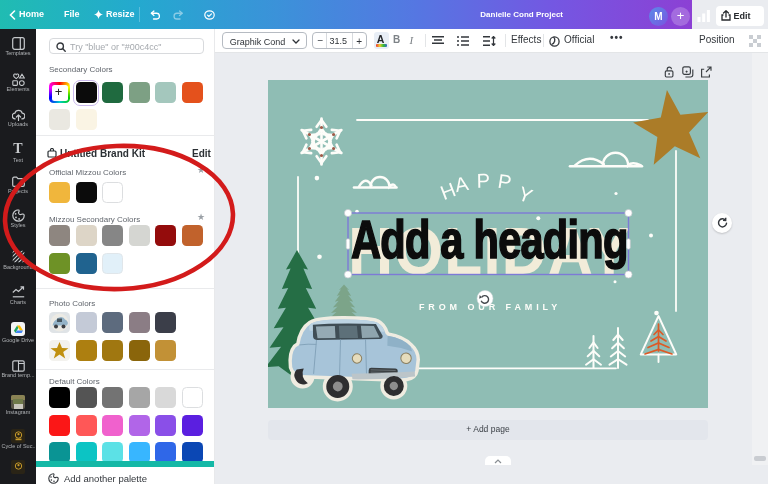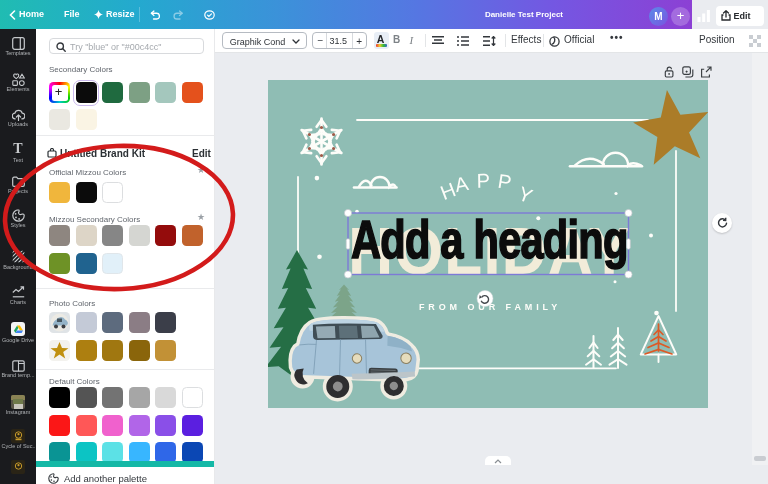--- a/index.html
+++ b/index.html
@@ -57,21 +57,21 @@
         <path d="M1.8 3.5 H7.5 a3.3 3.3 0 0 1 0 6.6 H4" stroke="#fff" stroke-width="1.5" fill="none" stroke-linecap="round"></path>
       </svg>
     <svg style="position:absolute;left:172.5px;top:9.5px;opacity:.45" width="10.5" height="10" viewBox="0 0 12 11">
         <path d="M7.5 1 L10.5 3.5 L7.5 6" stroke="#fff" stroke-width="1.5" fill="none" stroke-linecap="round" stroke-linejoin="round"></path>
         <path d="M10.2 3.5 H4.5 a3.3 3.3 0 0 0 0 6.6 H8" stroke="#fff" stroke-width="1.5" fill="none" stroke-linecap="round"></path>
       </svg>
     <svg style="position:absolute;left:203.5px;top:9.5px" width="11" height="10" viewBox="0 0 12 11">
         <ellipse cx="6" cy="5.5" rx="5.2" ry="4.6" fill="none" stroke="#fff" stroke-width="1.3"></ellipse>
         <path d="M3.8 5.6 L5.4 7.1 L8.2 4.2" stroke="#fff" stroke-width="1.3" fill="none" stroke-linecap="round" stroke-linejoin="round"></path>
       </svg>
-    <span class="tb" style="right:129px;font-weight:700;font-size:8px;top:10px">Danielle Test Project</span>
+    <span class="tb" style="right:129px;font-weight:700;font-size:8px;top:10px">Danielle Cond Project</span>
     <div style="position:absolute;left:649px;top:6.5px;width:19px;height:19px;border-radius:50%;background:linear-gradient(135deg,#5a8de8,#7a53e0);color:#fff;font-size:10px;font-weight:700;text-align:center;line-height:19px;">M</div>
     <div style="position:absolute;left:671px;top:6.5px;width:19px;height:19px;border-radius:50%;background:rgba(255,255,255,0.22);color:#fff;font-size:13px;font-weight:400;text-align:center;line-height:18px;">+</div>
     <svg style="position:absolute;left:697px;top:10px" width="14" height="12" viewBox="0 0 14 12">
         <rect x="0.5" y="7" width="3" height="5" fill="#fff"></rect>
         <rect x="5.2" y="3.5" width="3" height="8.5" fill="#fff"></rect>
         <rect x="9.9" y="0" width="3" height="12" fill="#fff"></rect>
       </svg>
     <div style="position:absolute;left:716px;top:5.5px;width:48px;height:20px;background:#fff;border-radius:4px;">
       <svg style="position:absolute;left:5px;top:4.5px" width="10" height="11" viewBox="0 0 10 11">
           <path d="M5 7 V1 M2.5 3 L5 0.8 L7.5 3" stroke="#26292d" stroke-width="1.3" fill="none" stroke-linecap="round" stroke-linejoin="round"></path>
@@ -473,20 +473,21 @@
           <rect x="78.2" y="158.7" width="3.6" height="10.5" rx="1.8" fill="#fff" stroke="#c2c6cc" stroke-width="0.7"></rect>
           <rect x="358.7" y="158.7" width="3.6" height="10.5" rx="1.8" fill="#fff" stroke="#c2c6cc" stroke-width="0.7"></rect>
         </g>
 <g transform="translate(217,218.5)">
           <circle r="8" fill="#fff" stroke="#d8dade" stroke-width="0.5"></circle>
           <path d="M-3.4 -1.2 a3.8 3.8 0 1 1 -0.4 3.4" fill="none" stroke="#45494e" stroke-width="1.4"></path>
           <path d="M-5.3 -3.4 L-3.2 -1.1 L-5.8 0.2 Z" fill="#45494e"></path>
         </g>
 </svg>
 
+    <div id="addpage">+ Add page</div>
 
     <div style="position:absolute;left:496.5px;top:160px;width:20px;height:20px;border-radius:50%;background:#fff;box-shadow:0 1px 2px rgba(0,0,0,0.18)">
       <svg style="position:absolute;left:4px;top:4px" width="12" height="12" viewBox="0 0 12 12">
           <path d="M9.5 3.2 a4 4 0 1 0 1 3" stroke="#33373c" stroke-width="1.5" fill="none" stroke-linecap="round"></path>
           <path d="M9.8 0.8 L9.6 3.4 L7 3.2" stroke="#33373c" stroke-width="1.4" fill="none"></path>
         </svg>
     </div>
 
     <div style="position:absolute;left:270px;top:403px;width:26px;height:9px;background:#fff;border-radius:5px 5px 0 0;">
       <svg style="position:absolute;left:9px;top:3px" width="8" height="5" viewBox="0 0 8 5">

